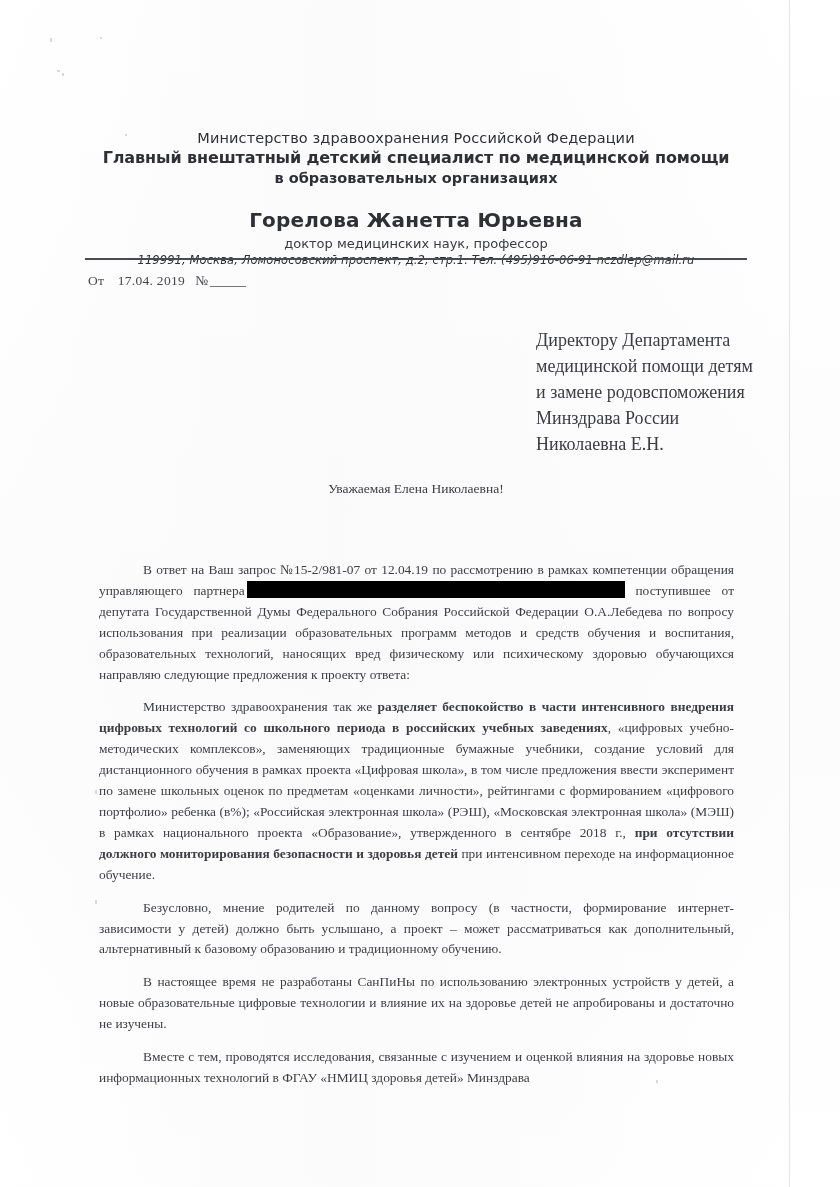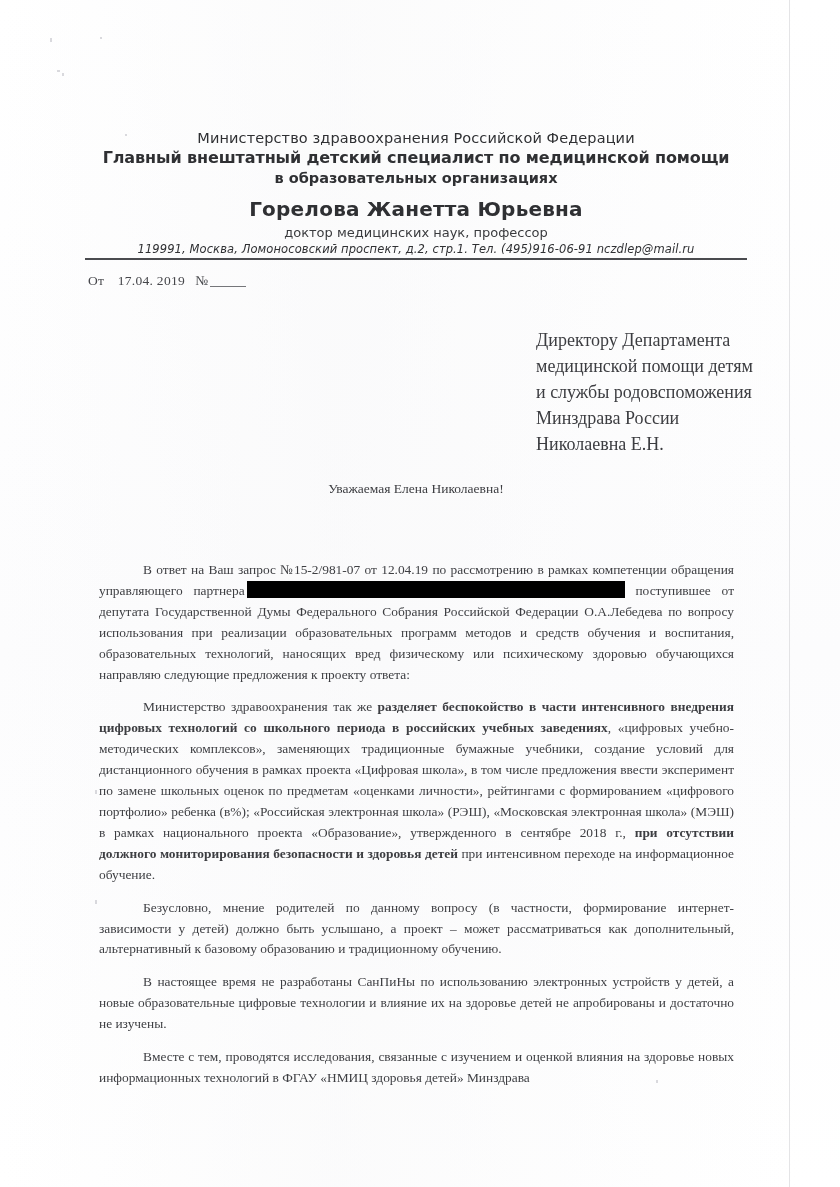--- a/index.html
+++ b/index.html
@@ -65,21 +65,21 @@
   }
   .lh-line3 {
     font-size: 14.5px;
     font-weight: bold;
     line-height: 21px;
   }
   .lh-name {
     font-size: 20px;
     font-weight: bold;
     line-height: 30px;
-    margin-top: 5px;
+    margin-top: 16px;
     letter-spacing: .2px;
   }
   .lh-degree {
     font-size: 13px;
     line-height: 17px;
     color: #3a3b3e;
   }
   .lh-address {
     font-size: 11.5px;
     font-style: italic;
@@ -191,21 +191,21 @@
     <span>От</span>
     <span style="display:inline-block;width:6px"></span>
     <span>17.04. 2019</span>
     <span style="display:inline-block;width:3px"></span>
     <span>№</span><span class="date-blank"></span>
   </div>
 
   <div class="addressee">
     <div>Директору Департамента</div>
     <div>медицинской помощи детям</div>
-    <div>и службы родовспоможения</div>
+    <div>и замене родовспоможения</div>
     <div>Минздрава России</div>
     <div>Николаевна Е.Н.</div>
   </div>
 
   <div class="salutation">Уважаемая Елена Николаевна!</div>
 
   <div class="body-text">
 
     <p><span>В ответ на Ваш запрос №15-2/981-07 от 12.04.19 по рассмотрению в рамках компетенции обращения управляющего партнера</span><span class="redaction"></span> <span>поступившее от депутата Государственной Думы Федерального Собрания Российской Федерации О.А.Лебедева по вопросу использования при реализации образовательных программ методов и средств обучения и воспитания, образовательных технологий, наносящих вред физическому или психическому здоровью обучающихся направляю следующие предложения к проекту ответа:</span></p>
 

